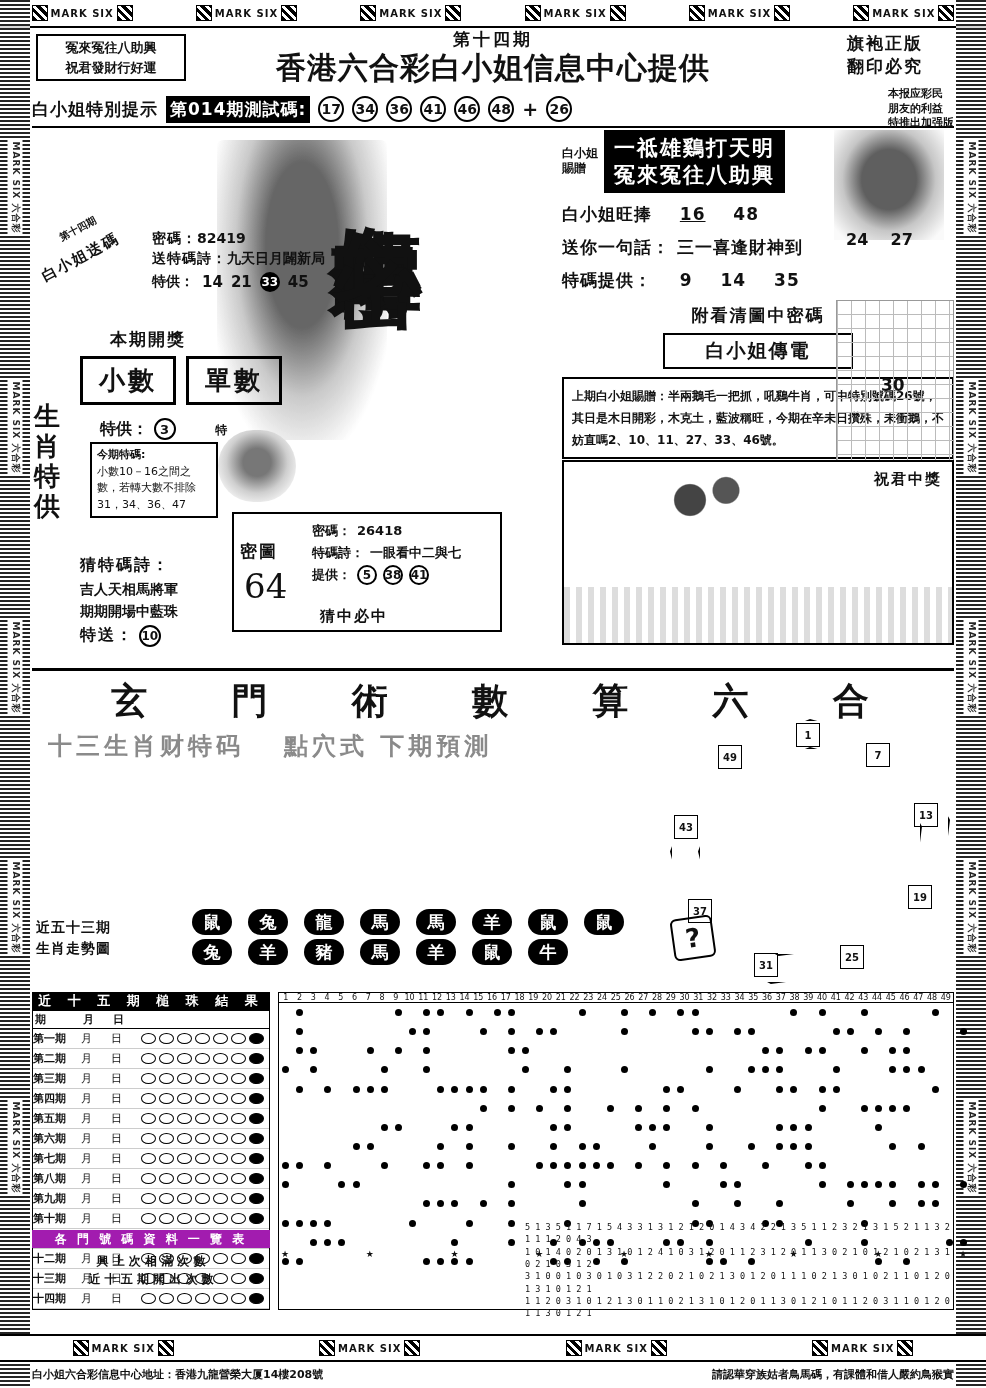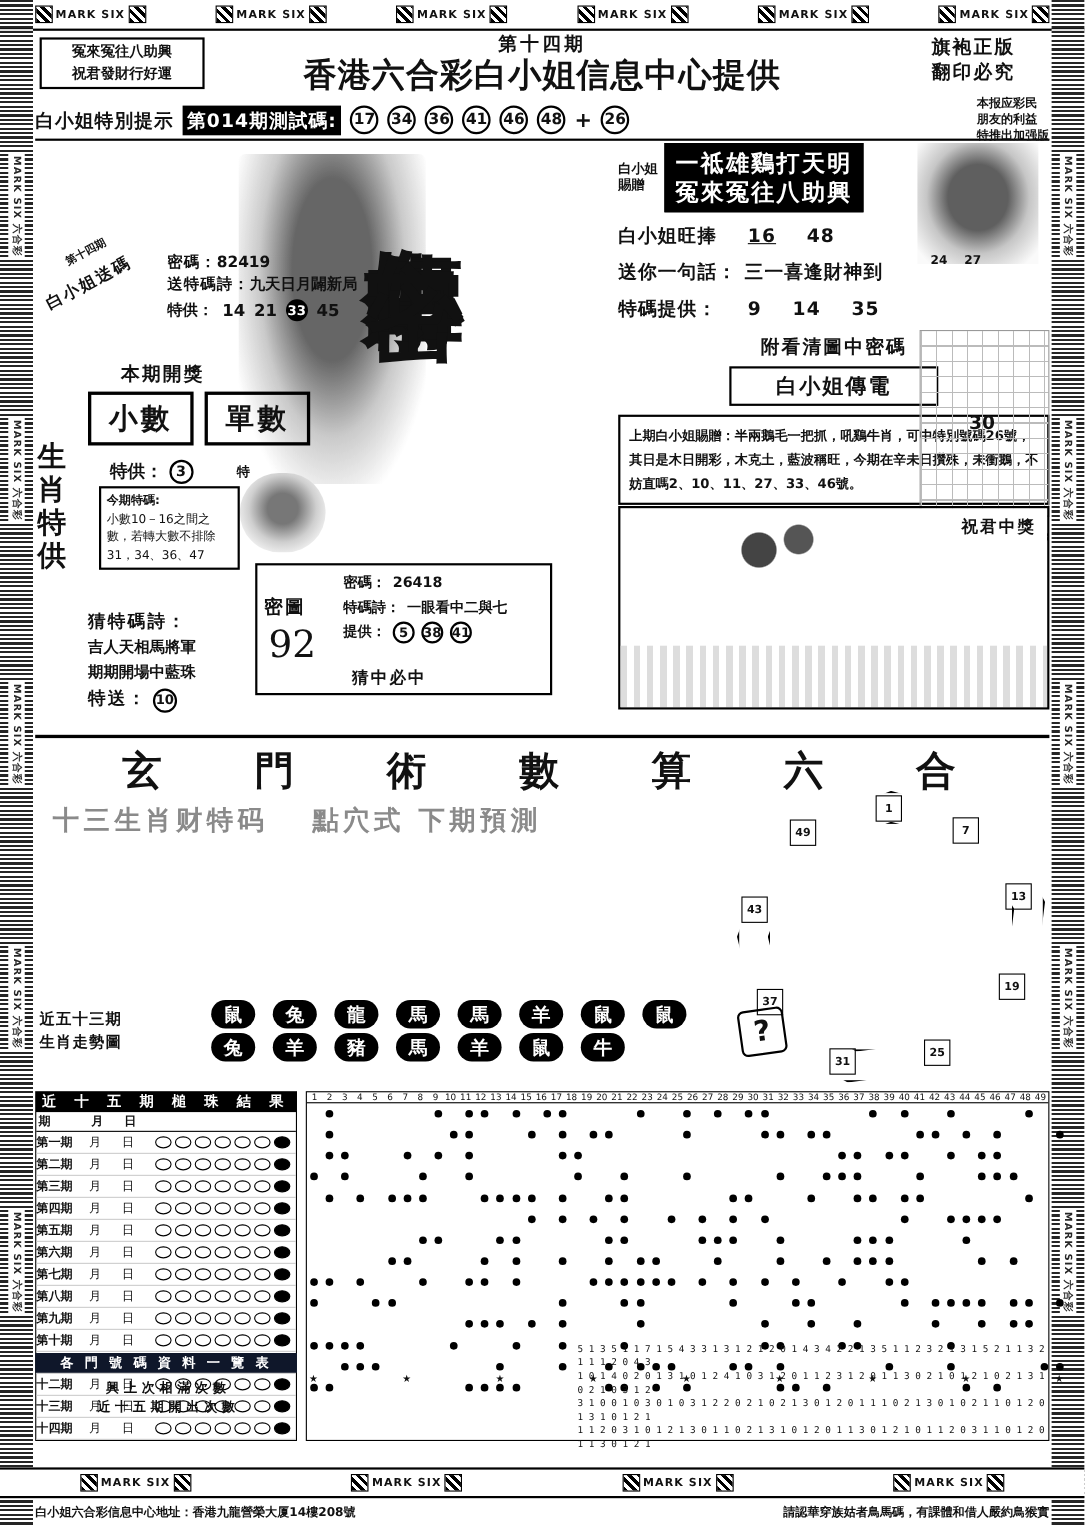--- a/index.html
+++ b/index.html
@@ -184,21 +184,21 @@
   .rline .sp { display:inline-block; width:14px; }
   .fuk { margin-top:12px; font-size:17px; font-weight:bold; letter-spacing:2px; text-align:center;}
   .chuandian {
     margin:6px auto 0; width:190px; text-align:center;
     border:2px solid #000; padding:3px 6px; font-size:19px; font-weight:bold; letter-spacing:2px;
   }
   .paragraphbox {
     margin-top:8px; border:2px solid #000; padding:6px 8px;
     font-size:12px; line-height:1.85; font-weight:bold;
   }
-  .smallright { position:absolute; right:-2px; top:100px; width:110px; font-size:11px; font-weight:bold;}
+  .smallright { position:absolute; right:-2px; top:100px; width:110px; font-size:16px; font-weight:bold;}
   .gridbox {
     position:absolute; right:0px; top:170px; width:118px; height:170px;
     background:
       repeating-linear-gradient(0deg,#bbb 0 1px,transparent 1px 14px),
       repeating-linear-gradient(90deg,#bbb 0 1px,transparent 1px 14px);
     border:1px solid #999;
   }
   .gridbox .val { position:absolute; left:44px; top:74px; font-size:17px; font-weight:bold;}
   .tailnote { position:absolute; right:0; top:352px; font-size:10px; font-weight:bold;}
 
@@ -289,21 +289,21 @@
   .dotgrid { position:relative; height:268px; }
   .dot { position:absolute; width:7px;height:7px;border-radius:50%; background:#000; }
   .star { position:absolute; font-size:9px; }
 
   
   .numblock { position:absolute; left:246px; right:0; bottom:0; height:88px; font-size:8.5px; line-height:1.45; font-family:"DejaVu Sans Mono","Liberation Mono",monospace;}
   .numblock .nrow { display:flex; justify-content:space-between; }
 
   .tbl2head {
     position:absolute; left:0; bottom:62px; width:238px; height:18px;
-    background:#0f172a; color:#fff; font-size:12px; font-weight:bold;
+    background:#a21caf; color:#fff; font-size:12px; font-weight:bold;
     display:flex;align-items:center;justify-content:center; letter-spacing:3px;
   }
   .tbl2sub { position:absolute; left:0; bottom:40px; width:238px; font-size:12px; font-weight:bold; text-align:center;}
   .tbl2sub2 { position:absolute; left:0; bottom:22px; width:238px; font-size:12px; font-weight:bold; text-align:center;}
 
   
   .wm {
     position:absolute; left:36px; bottom:34px;
     font-size:40px; font-weight:bold; letter-spacing:2px;
     font-family:"DejaVu Serif","Liberation Serif",serif;
@@ -446,21 +446,21 @@
         <div>期期開場中藍珠</div>
         <div class="tesong">
           <span class="big">特送：</span>
           <span class="ball">10</span>
         </div>
       </div>
     </div>
 
     <div class="mitu">
       <div class="lbl">密圖</div>
-      <div class="scrawl">92</div>
+      <div class="scrawl">64</div>
       <div class="rbody">
         <div class="row">
             <span>密碼：</span>
             <span>26418</span>
           </div>
         <div class="row">
             <span>特碼詩：</span>
             <span>一眼看中二與七</span>
           </div>
         <div class="row">

